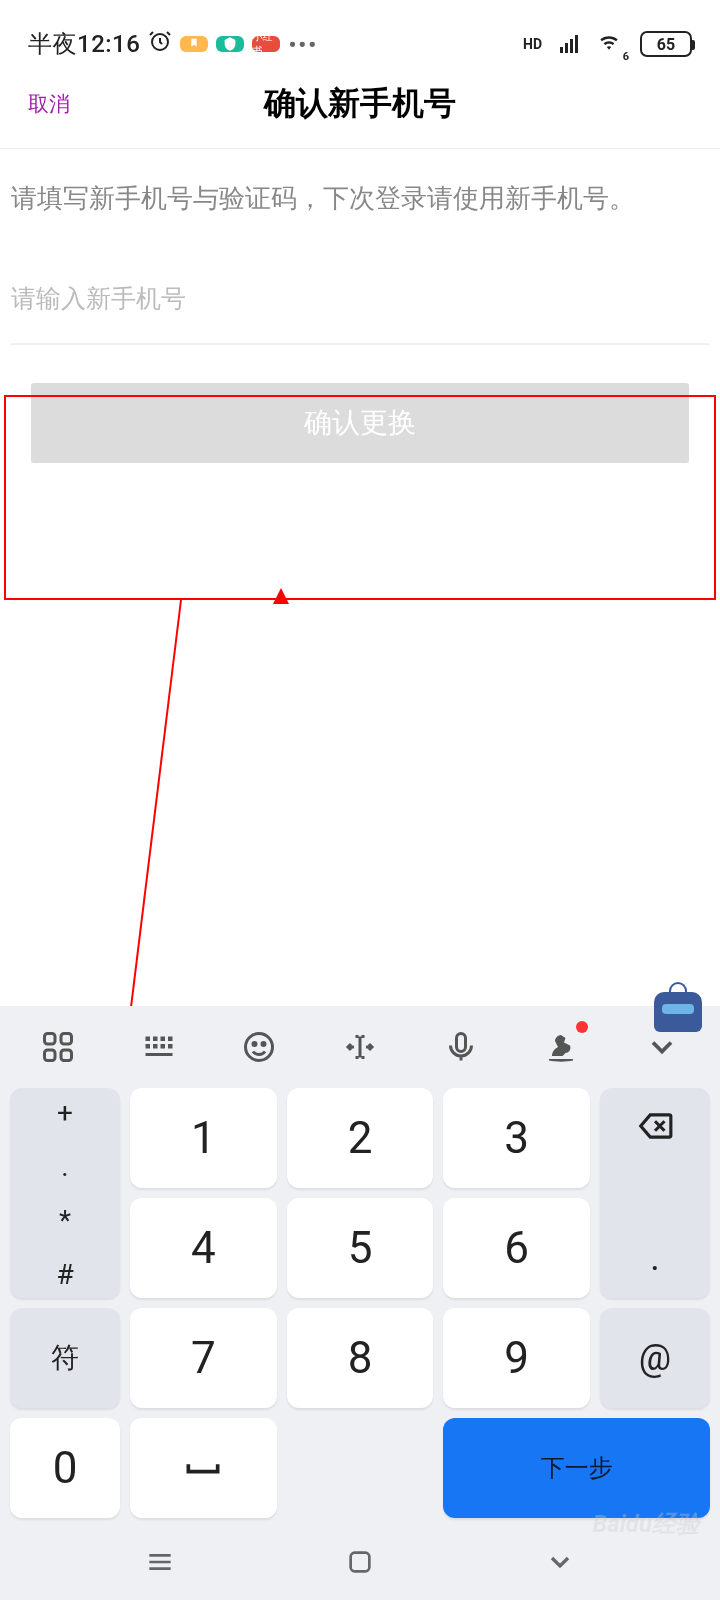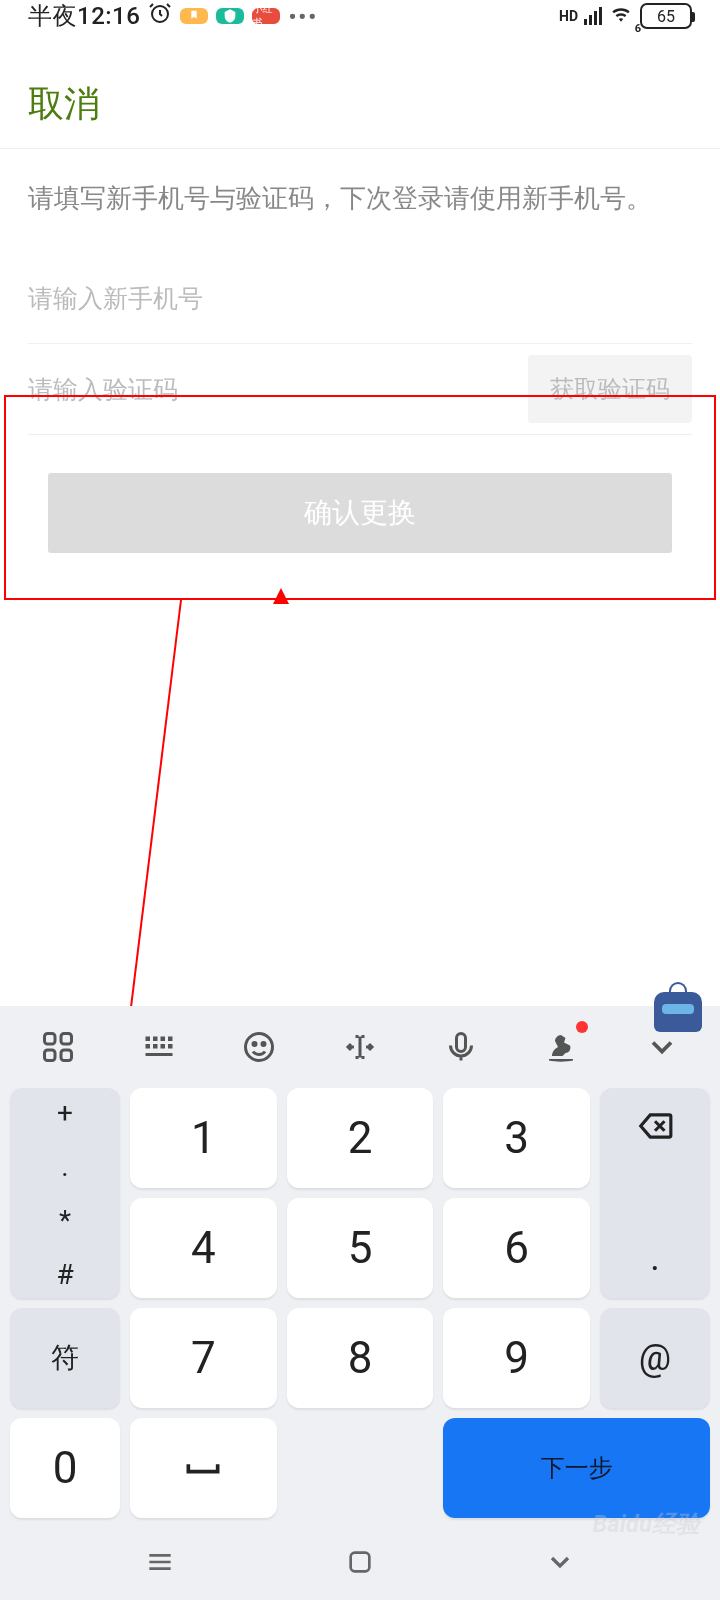--- a/index.html
+++ b/index.html
@@ -1,38 +1,38 @@
 <!DOCTYPE html>
 <html><head>
 <meta charset="utf-8">
 <style>
 *{margin:0;padding:0;box-sizing:border-box;font-family:-apple-system,BlinkMacSystemFont,"Segoe UI",Roboto,"Helvetica Neue",Arial,sans-serif}
 body{width:720px;height:1600px;background:#fff;position:relative;overflow:hidden}
-.status-bar{height:60px;display:flex;align-items:flex-start;justify-content:space-between;padding:0 28px;font-size:24px;color:#222}
+.status-bar{height:60px;display:flex;align-items:flex-end;justify-content:space-between;padding:0 28px;font-size:24px;color:#222}
 .status-left{display:flex;align-items:center;gap:8px}
 .status-time{font-weight:500;letter-spacing:0.5px}
 .icon-box{width:28px;height:16px;border-radius:6px;display:flex;align-items:center;justify-content:center;font-size:16px}
 .icon-orange{background:#ffb84d}
 .icon-green{background:#1abc9c}
 .icon-red{background:#e74c3c}
 .dots{letter-spacing:2px;color:#666;font-size:22px;font-weight:bold}
-.status-right{display:flex;align-items:center;gap:6px;font-size:14px}
+.status-right{display:flex;align-items:center;gap:18px;font-size:14px}
 .hd{display:flex;flex-direction:column;align-items:center;line-height:10px;font-size:14px;font-weight:bold}
 .hd span:first-child{font-size:14px}
 .signal{display:flex;align-items:flex-end;gap:2px}
 .signal div{width:3px;background:#222}
 .wifi{font-size:24px;position:relative}
 .wifi-6{position:absolute;right:-7px;bottom:-3px;font-size:11px;font-weight:bold}
-.battery{border:2px solid #222;border-radius:7px;width:52px;height:26px;display:flex;align-items:center;justify-content:center;font-size:16px;font-weight:400;position:relative}
+.battery{border:2px solid #222;border-radius:7px;width:52px;height:26px;display:flex;align-items:center;justify-content:center;font-size:16px;font-weight:700;position:relative}
 .battery::after{content:'';position:absolute;right:-5px;top:7px;width:3px;height:10px;background:#222;border-radius:0 2px 2px 0}
 .header{height:88px;display:flex;align-items:center;padding:0 28px;position:relative}
-.cancel{font-size:36px;color:#4d7c0f}
+.cancel{font-size:21px;color:#a21caf}
 .title{position:absolute;left:50%;transform:translateX(-50%);font-size:32px;font-weight:600;color:#000}
 .divider{height:1px;background:#eee}
-.content{padding:0 28px}
+.content{padding:0 11px}
 .instruction{font-size:26px;color:#888;padding:32px 0 38px}
 .input-row{display:flex;align-items:center;height:90px;border-bottom:1px solid #f0f0f0}
 .input-placeholder{font-size:25px;color:#bbb;flex:1}
 .verify-btn{background:#f3f3f3;color:#bbb;font-size:24px;padding:18px 22px;border-radius:4px}
 .confirm-btn{margin:38px 20px 15px;height:80px;background:#dcdcdc;color:#fff;font-size:28px;display:flex;align-items:center;justify-content:center;border-radius:3px}
 .red-box{position:absolute;left:4px;right:4px;top:395px;height:205px;border:2px solid red;pointer-events:none}
 .red-line{position:absolute;left:180px;top:600px;width:2px;height:800px;background:red;transform-origin:top;transform:rotate(7deg);pointer-events:none}
 .red-arrow{position:absolute;left:273px;top:588px;width:0;height:0;border-left:8px solid transparent;border-right:8px solid transparent;border-bottom:16px solid red;pointer-events:none}
 .keyboard{position:absolute;left:0;right:0;bottom:0;background:#eef0f3}
 .kb-robot{position:absolute;right:18px;top:-14px;width:48px;height:40px;background:#3a5a9a;border-radius:10px 10px 6px 6px}
@@ -92,31 +92,28 @@
           <path d="M12 20l-2-2.5c1-1 3-1 4 0L12 20zm-5-6c2.5-2.5 7.5-2.5 10 0l-1.5 1.8c-2-1.8-5-1.8-7 0L7 14zm-3-3.5c4-4 12-4 16 0l-1.5 1.8c-3.5-3.3-9.5-3.3-13 0L4 10.5z"></path>
         </svg><span class="wifi-6">6</span></div>
     <div class="battery">
         <span>65</span>
       </div>
   </div>
 </div>
 
 <div class="header">
   <span class="cancel">取消</span>
+  <span class="title">确认新手机号</span>
 </div>
 <div class="divider"></div>
 
 <div class="content">
   <div class="instruction">请填写新手机号与验证码，下次登录请使用新手机号。</div>
   <div class="input-row">
     <span class="input-placeholder">请输入新手机号</span>
-  </div>
-  <div class="input-row" style="border-bottom:none">
-    <span class="input-placeholder">请输入验证码</span>
-    <span class="verify-btn">获取验证码</span>
   </div>
   <div class="divider"></div>
   <div class="confirm-btn">确认更换</div>
 </div>
 
 <div class="red-box"></div>
 <div class="red-line"></div>
 <div class="red-arrow"></div>
 
 <div class="keyboard">

